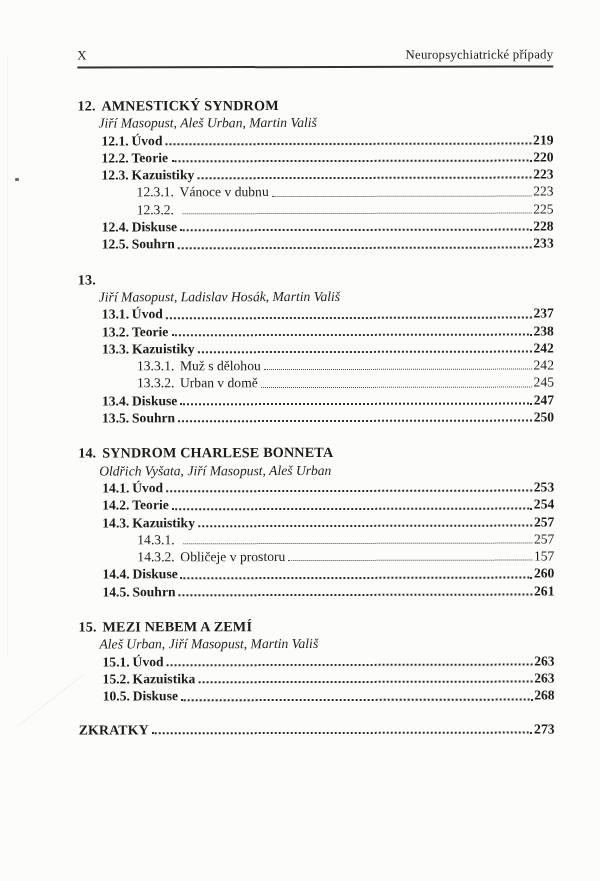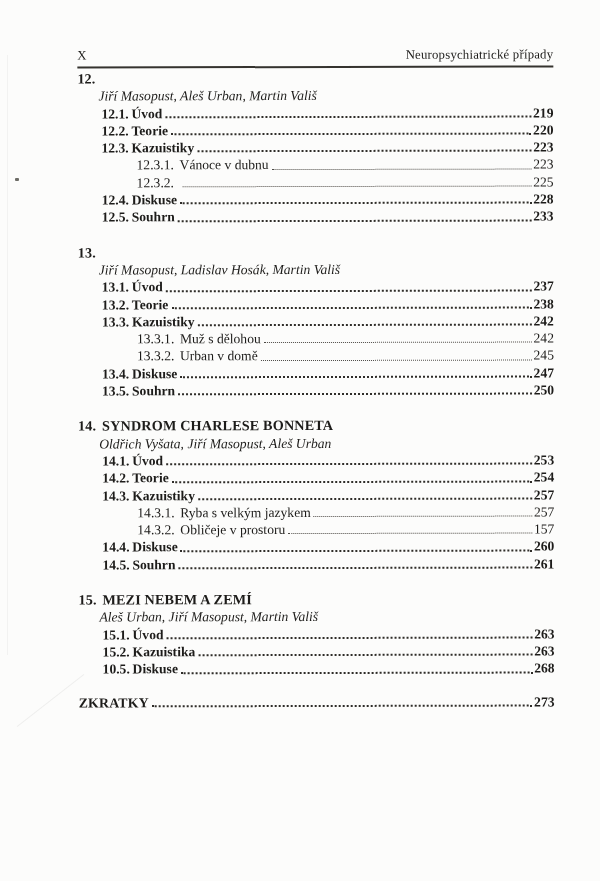--- a/index.html
+++ b/index.html
@@ -43,21 +43,21 @@
     display: flex;
     justify-content: space-between;
     align-items: flex-end;
     font-size: 12.8px;
     line-height: 15px;
     padding-bottom: 3px;
     border-bottom: 2.5px solid #35332f;
     letter-spacing: 0.2px;
   }
   .chapter { margin-top: 18px; }
-  .chapter:first-of-type { margin-top: 2px; }
+  .chapter:first-of-type { margin-top: 29px; }
   .ch-title {
     display: flex;
     font-weight: bold;
     font-size: 14.2px;
     line-height: 17.3px;
     letter-spacing: 0.15px;
   }
   .ch-num { flex: none; width: 24px; }
   .authors {
     font-style: italic;
@@ -108,20 +108,21 @@
 
     <div class="page-header">
       <span>X</span>
       <span>Neuropsychiatrické případy</span>
     </div>
 
     <div id="toc">
   <section class="chapter">
     <div class="ch-title">
       <span class="ch-num">12.</span>
+      <span class="ch-name">AMNESTICKÝ SYNDROM</span>
     </div>
     <div class="authors">Jiří Masopust, Aleš Urban, Martin Vališ</div>
     <div class="entries">
   <div class="row l1">
     <span class="num">12.1.</span>
     <span class="lbl">Úvod</span>
     <span class="dots"></span>
     <span class="pg">219</span>
   </div>
 
@@ -248,21 +249,20 @@
 
   <div class="row l1">
     <span class="num">14.3.</span>
     <span class="lbl">Kazuistiky</span>
     <span class="dots"></span>
     <span class="pg">257</span>
   </div>
 
   <div class="row l2">
     <span class="num">14.3.1.</span>
-    <span class="lbl">Ryba s velkým jazykem</span>
     <span class="dots"></span>
     <span class="pg">257</span>
   </div>
 
   <div class="row l2">
     <span class="num">14.3.2.</span>
     <span class="lbl">Obličeje v prostoru</span>
     <span class="dots"></span>
     <span class="pg">157</span>
   </div>

